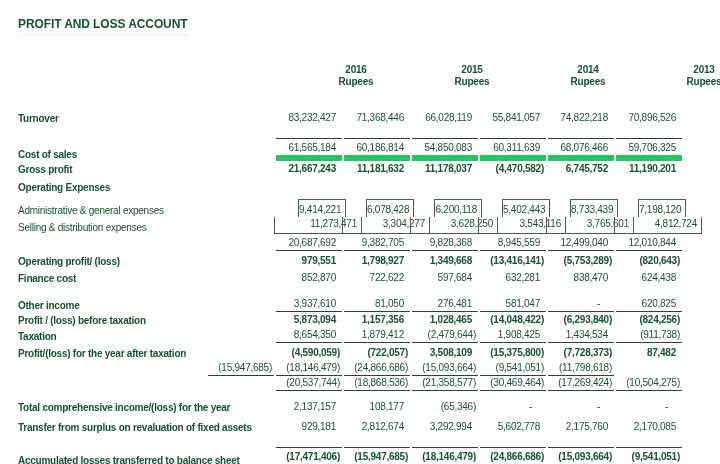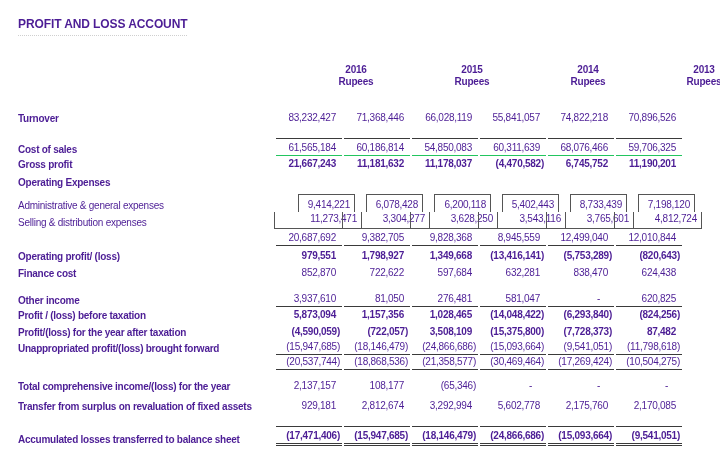--- a/index.html
+++ b/index.html
@@ -1,20 +1,20 @@
 <!DOCTYPE html>
 <html><head>
 <meta charset="utf-8">
 <style>
   html,body{margin:0;padding:0;background:#ffffff;}
   .page{
     width:720px;height:464px;box-sizing:border-box;
     padding:14px 0 0 18px;overflow:hidden;
     font-family:"Liberation Sans", sans-serif;
-    color:#4c1d95;background:#ffffff;position:relative;
+    color:#14532d;background:#ffffff;position:relative;
   }
   .title{
     font-size:12px;font-weight:bold;letter-spacing:-0.1px;
     display:inline-block;padding-bottom:4px;border-bottom:1px dotted #cfcfcf;
   }
   .table{margin-top:20px;}
   .row{
     display:grid;grid-template-columns:256px repeat(6,68px);
     align-items:end;line-height:13px;min-height:15px;
   }
@@ -22,23 +22,23 @@
   .bl .lbl{font-weight:bold;}
   .num{
     display:block;width:66px;margin-left:auto;text-align:right;
     font-size:10px;letter-spacing:-0.25px;box-sizing:border-box;
     padding:0 2px 1px 0;white-space:nowrap;
   }
   .num.pos{padding-right:6px;}
   .num.dash{padding-right:14px;}
   .bv .num{font-weight:bold;}
   
-  .cs .num{border-top:1px solid #3a3a3a;border-bottom:1px solid #22c55e;padding-top:2px;}
+  .cs .num{border-top:1px solid #3a3a3a;border-bottom:6px solid #22c55e;padding-top:2px;}
   .ul .num{border-bottom:1px solid #3a3a3a;}
-  .boxt .num{width:57px;border:1px solid #555;border-bottom:none;padding-top:3px;padding-right:4px;margin-left:24px;}
+  .boxt .num{width:48px;border:1px solid #555;border-bottom:none;padding-top:3px;padding-right:4px;margin-left:24px;}
   .boxb .num{width:88px;border:1px solid #555;border-top:none;padding-bottom:3px;padding-right:4px;}
   .fin .num{border-top:1px solid #3a3a3a;border-bottom:3px double #3a3a3a;padding-top:2px;padding-bottom:1px;}
   
   .head{align-items:start;margin-top:28px;gap:48px;}
   .head .hcol{text-align:center;}
   .head .year,.head .unit{font-size:10px;font-weight:bold;letter-spacing:-0.2px;line-height:12px;}
 </style>
 </head>
 <body>
 
@@ -298,20 +298,41 @@
           <span class="num">(14,048,422)</span>
         </div>
       <div>
           <span class="num">(6,293,840)</span>
         </div>
       <div>
           <span class="num">(824,256)</span>
         </div>
     </div>
 
+    <div class="row bl ul" style="margin-top:1px">
+      <div class="lbl">Taxation</div>
+      <div>
+          <span class="num pos">8,654,350</span>
+        </div>
+      <div>
+          <span class="num pos">1,879,412</span>
+        </div>
+      <div>
+          <span class="num">(2,479,644)</span>
+        </div>
+      <div>
+          <span class="num pos">1,908,425</span>
+        </div>
+      <div>
+          <span class="num pos">1,434,534</span>
+        </div>
+      <div>
+          <span class="num">(911,738)</span>
+        </div>
+    </div>
 
     <div class="row bl bv" style="margin-top:2px">
       <div class="lbl">Profit/(loss) for the year after taxation</div>
       <div>
           <span class="num">(4,590,059)</span>
         </div>
       <div>
           <span class="num">(722,057)</span>
         </div>
       <div>
@@ -322,21 +343,20 @@
         </div>
       <div>
           <span class="num">(7,728,373)</span>
         </div>
       <div>
           <span class="num pos">87,482</span>
         </div>
     </div>
 
     <div class="row bl ul" style="margin-top:1px">
-      <div class="lbl">Unappropriated profit/(loss) brought forward</div>
       <div>
           <span class="num">(15,947,685)</span>
         </div>
       <div>
           <span class="num">(18,146,479)</span>
         </div>
       <div>
           <span class="num">(24,866,686)</span>
         </div>
       <div>

